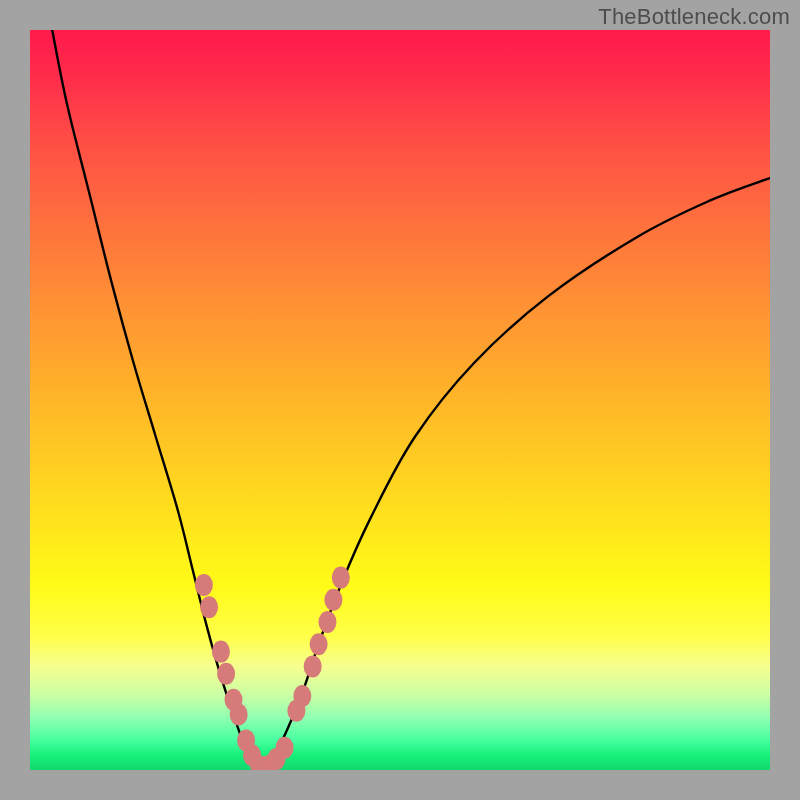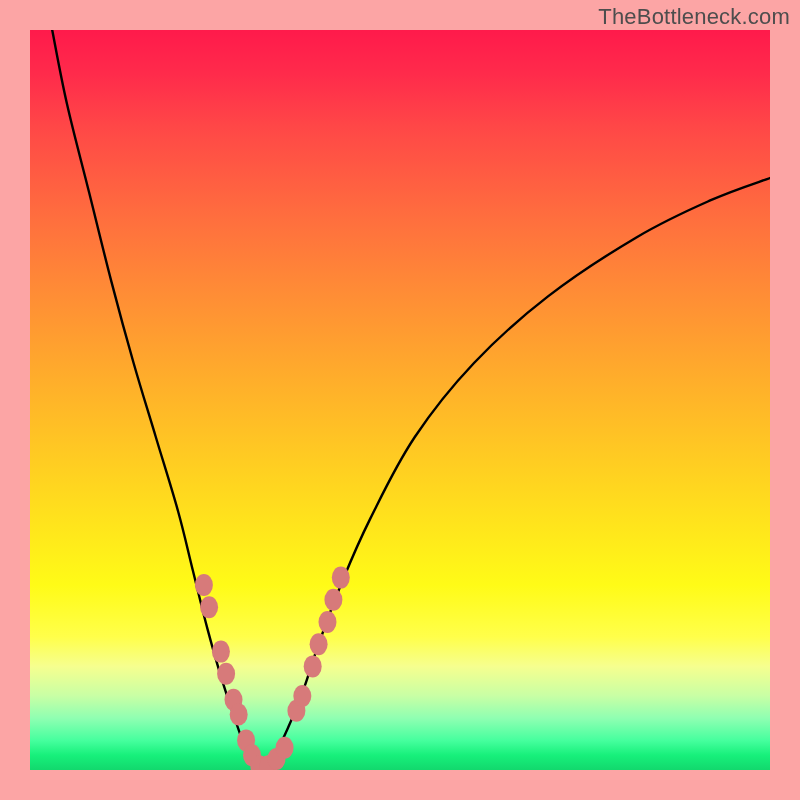--- a/index.html
+++ b/index.html
@@ -9,21 +9,21 @@
     height: 800px;
     overflow: hidden;
     background: #000;
     font-family: Arial, Helvetica, sans-serif;
   }
   .frame {
     position: absolute;
     top: 0; left: 0;
     width: 800px;
     height: 800px;
-    background: #fca5a5;
+    background: #a3a3a3;
   }
   .plot {
     position: absolute;
     top: 30px;
     left: 30px;
     width: 740px;
     height: 740px;
     overflow: hidden;
   }
   .gradient {

